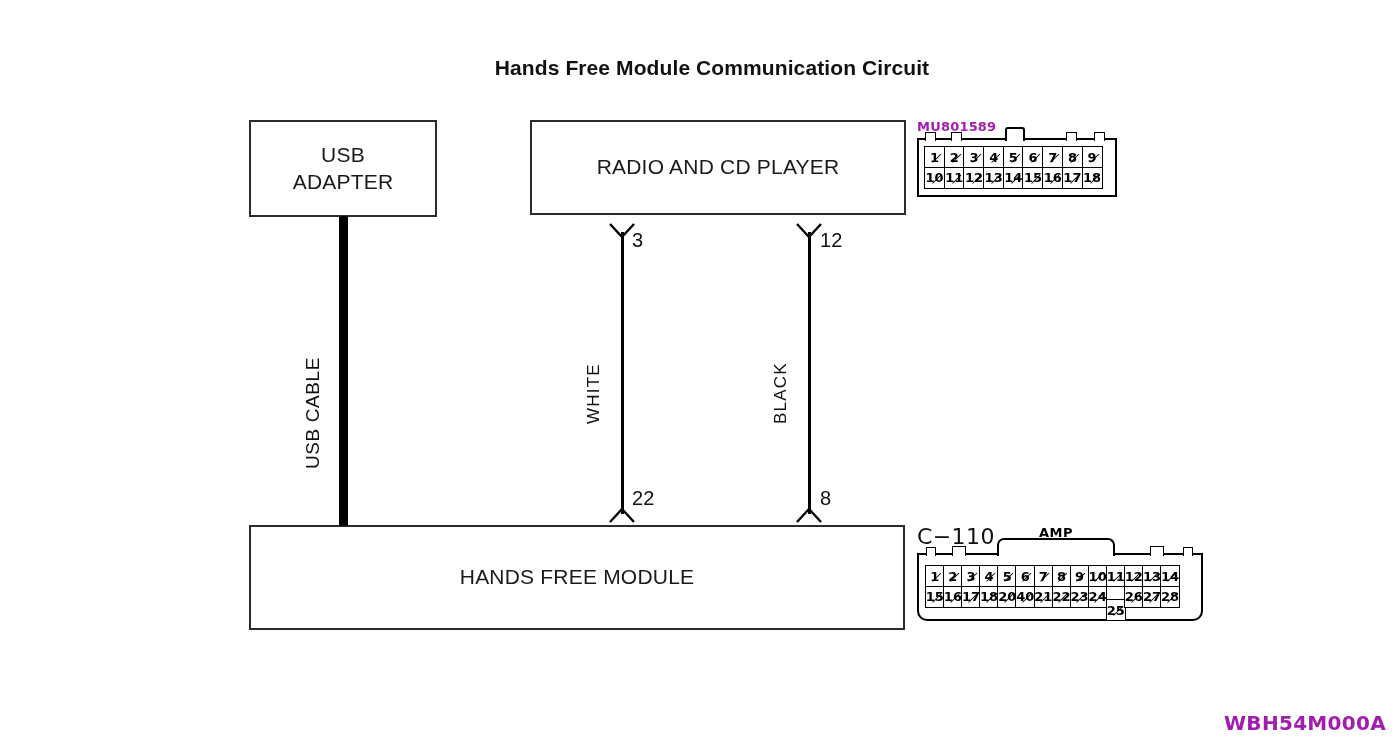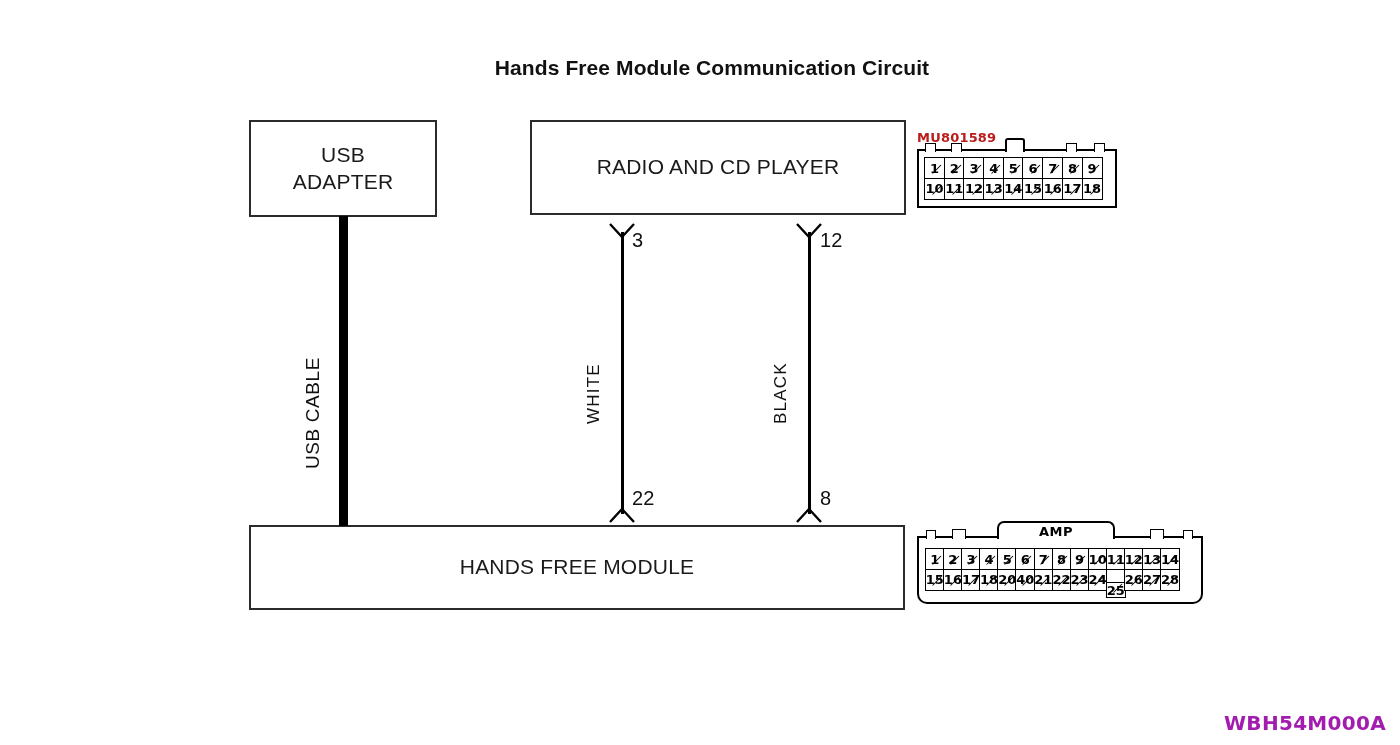--- a/index.html
+++ b/index.html
@@ -58,21 +58,21 @@
   #box-radio {
     left: 530px;
     top: 120px;
     width: 376px;
     height: 95px;
   }
   #box-hands-free {
     left: 249px;
     top: 525px;
     width: 656px;
-    height: 85px;
+    height: 105px;
   }
   .box-label { white-space: pre-line; }
 
   
   .wire {
     position: absolute;
     background: #000000;
   }
   .wire-thin { width: 3px; }
   .wire-thick { width: 9px; }
@@ -112,24 +112,24 @@
   .conn-name {
     font-size: 22px;
     letter-spacing: 0.4px;
     color: #111;
     font-family: "DejaVu Sans", sans-serif;
     font-weight: 500;
   }
   .conn-part {
     font-size: 13px;
     letter-spacing: 0.2px;
-    color: #b91c1c;
+    color: #a21caf;
     font-family: "DejaVu Sans", sans-serif;
     font-weight: 600;
-    margin-top: 12px;
+    margin-top: 1px;
   }
   .conn-body {
     position: relative;
     box-sizing: border-box;
     border: 2px solid #000;
     background: #fff;
     margin-top: 4px;
   }
   .conn-body.rounded-bottom {
     border-radius: 0 0 10px 10px;
@@ -194,21 +194,21 @@
     background: #fff;
     display: flex;
     align-items: flex-end;
     justify-content: center;
     font-family: "DejaVu Sans", sans-serif;
     font-weight: 700;
     font-size: 13px;
     color: #000;
     letter-spacing: 0.5px;
   }
-  .amp-tab span { margin-bottom: 0px; }
+  .amp-tab span { margin-bottom: 16px; }
 
   
   .doc-ref {
     position: absolute;
     right: 14px;
     bottom: 10px;
     font-family: "DejaVu Sans", sans-serif;
     font-weight: 600;
     font-size: 20px;
     letter-spacing: 0.3px;
@@ -353,20 +353,21 @@
             <div class="pin-cell" style="width: 21.2px; height: 22px; font-size: 13px;">
               <span>18</span>
               <i class="slash"></i>
             </div>
           </div>
       </div>
     </div>
   </div>
 
   <div class="conn-wrap" style="left:917px; top:524px;">
+    <div class="conn-name">C−110</div>
     <div class="conn-part"></div>
     <div class="conn-body rounded-bottom" style="width:286px; height:68px;">
 
       <div class="tab-sq" style="left:7px;  top:-8px; width:10px; height:9px;"></div>
       <div class="tab-sq" style="left:33px; top:-9px; width:14px; height:10px;"></div>
       <div class="amp-tab" style="left:78px; top:-17px; width:118px; height:18px;">
         <span>AMP</span>
       </div>
       <div class="tab-sq" style="left:231px; top:-9px; width:14px; height:10px;"></div>
       <div class="tab-sq" style="left:264px; top:-8px; width:10px; height:9px;"></div>
@@ -464,21 +465,21 @@
               <i class="slash"></i>
             </div>
             <div class="pin-cell" style="width: 19.6px; height: 22px; font-size: 13px;">
               <span>23</span>
               <i class="slash"></i>
             </div>
             <div class="pin-cell" style="width: 19.6px; height: 22px; font-size: 13px; text-align: center;">
               <span>24</span>
               <i class="slash"></i>
             </div>
-            <div class="pin-cell" style="width: 19.6px; height: 16px; font-size: 13px; margin-top: 12px;">
+            <div class="pin-cell" style="width: 19.6px; height: 22px; font-size: 13px; margin-top: 12px;">
               <span>25</span>
               <i class="slash"></i>
             </div>
             <div class="pin-cell" style="width: 19.6px; height: 22px; font-size: 13px;">
               <span>26</span>
               <i class="slash"></i>
             </div>
             <div class="pin-cell" style="width: 19.6px; height: 22px; font-size: 13px; align-items: center;">
               <span>27</span>
               <i class="slash"></i>

